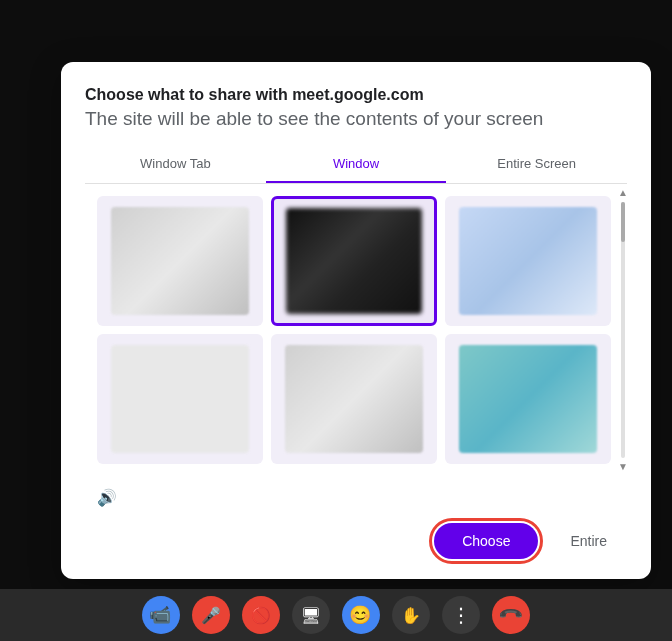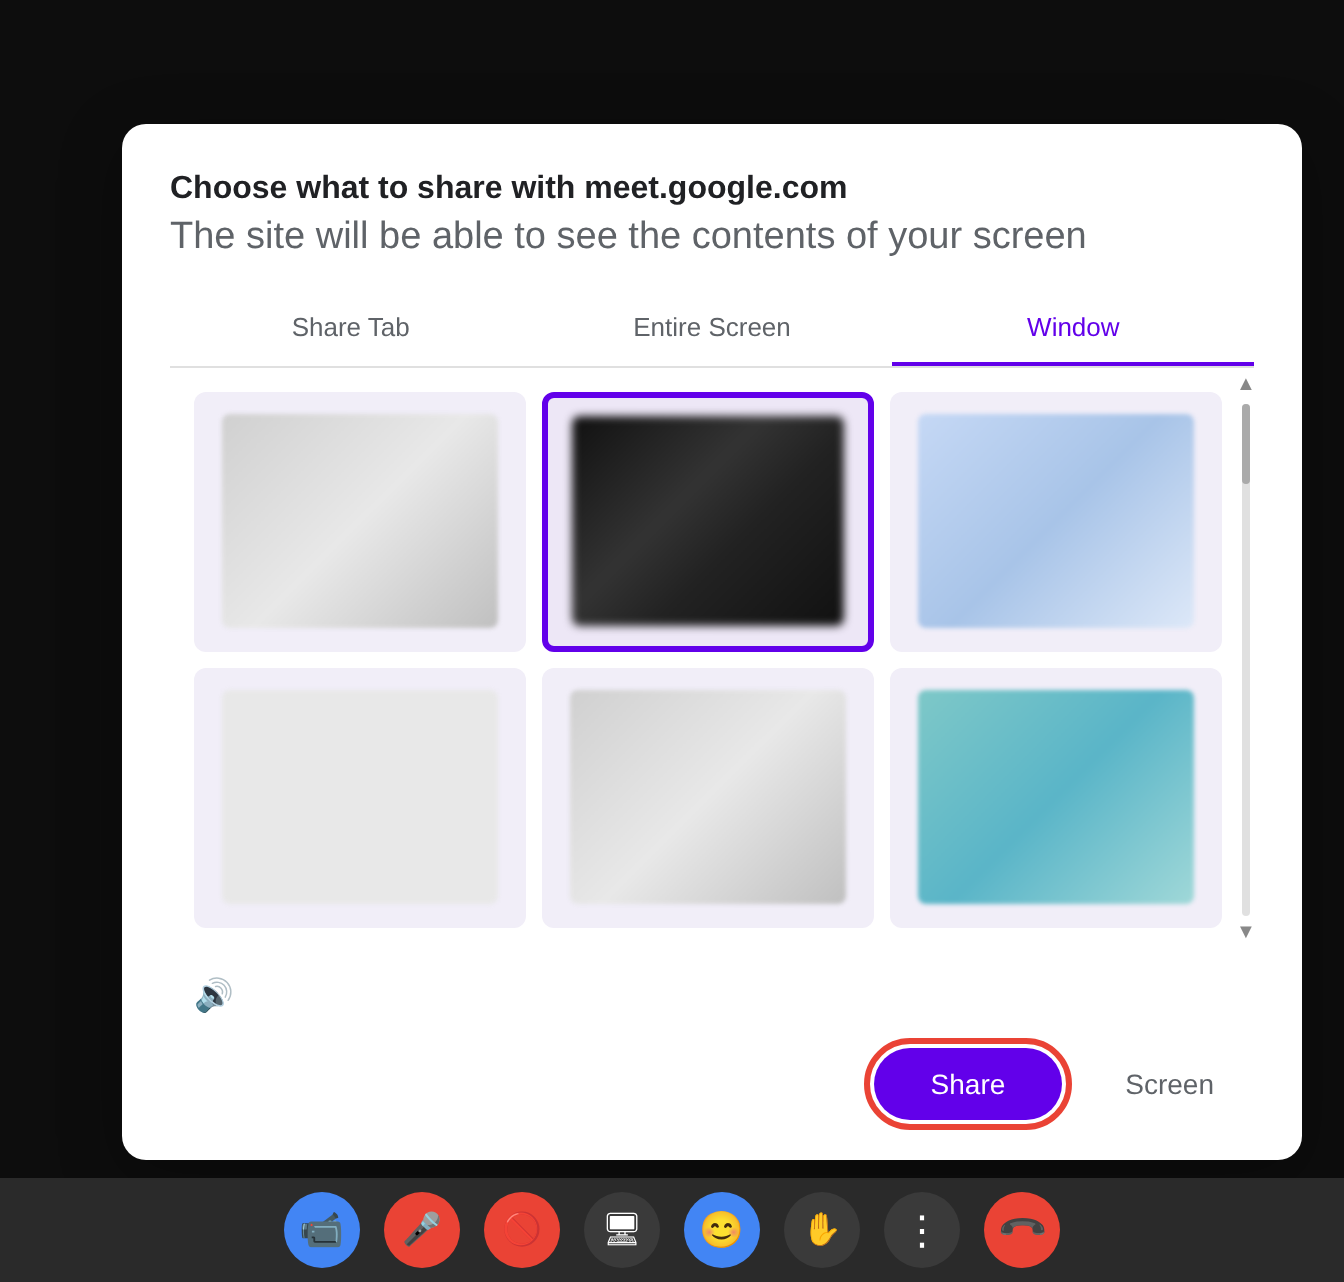--- a/index.html
+++ b/index.html
@@ -264,27 +264,27 @@
 <body>
 
 <div class="dialog-overlay">
   <div class="dialog">
 
     <div class="dialog-title">Choose what to share with meet.google.com</div>
     <div class="dialog-subtitle">The site will be able to see the contents of your screen</div>
 
     <div class="tabs">
       <div class="tab">
-        <span>Share Tab</span>
+        <span>Window Tab</span>
+      </div>
+      <div class="tab active">
+        <span>Window</span>
       </div>
       <div class="tab">
         <span>Entire Screen</span>
-      </div>
-      <div class="tab active">
-        <span>Window</span>
       </div>
     </div>
 
     <div class="content-area">
       <div class="grid-scroll">
 
         <div class="window-thumb">
           <div class="thumb-inner thumb-gray"></div>
         </div>
 
@@ -317,22 +317,22 @@
         </div>
         <div class="scroll-arrow">▼</div>
       </div>
     </div>
 
     <div class="audio-hint">
       <span class="audio-icon">🔊</span>
     </div>
 
     <div class="dialog-actions">
-      <button class="btn-share">Share</button>
-      <button class="btn-cancel">Screen</button>
+      <button class="btn-share">Choose</button>
+      <button class="btn-cancel">Entire</button>
     </div>
 
   </div>
 </div>
 
 <div class="taskbar">
   <div class="taskbar-icon blue">
     <span>📹</span>
   </div>
   <div class="taskbar-icon red-mic">

